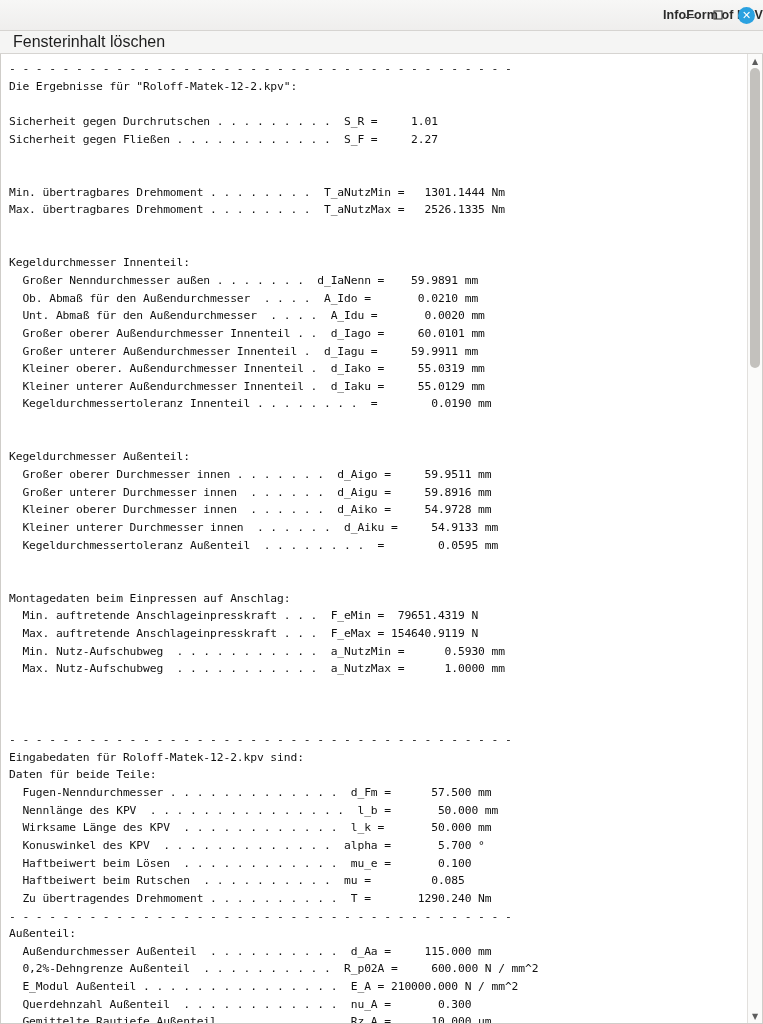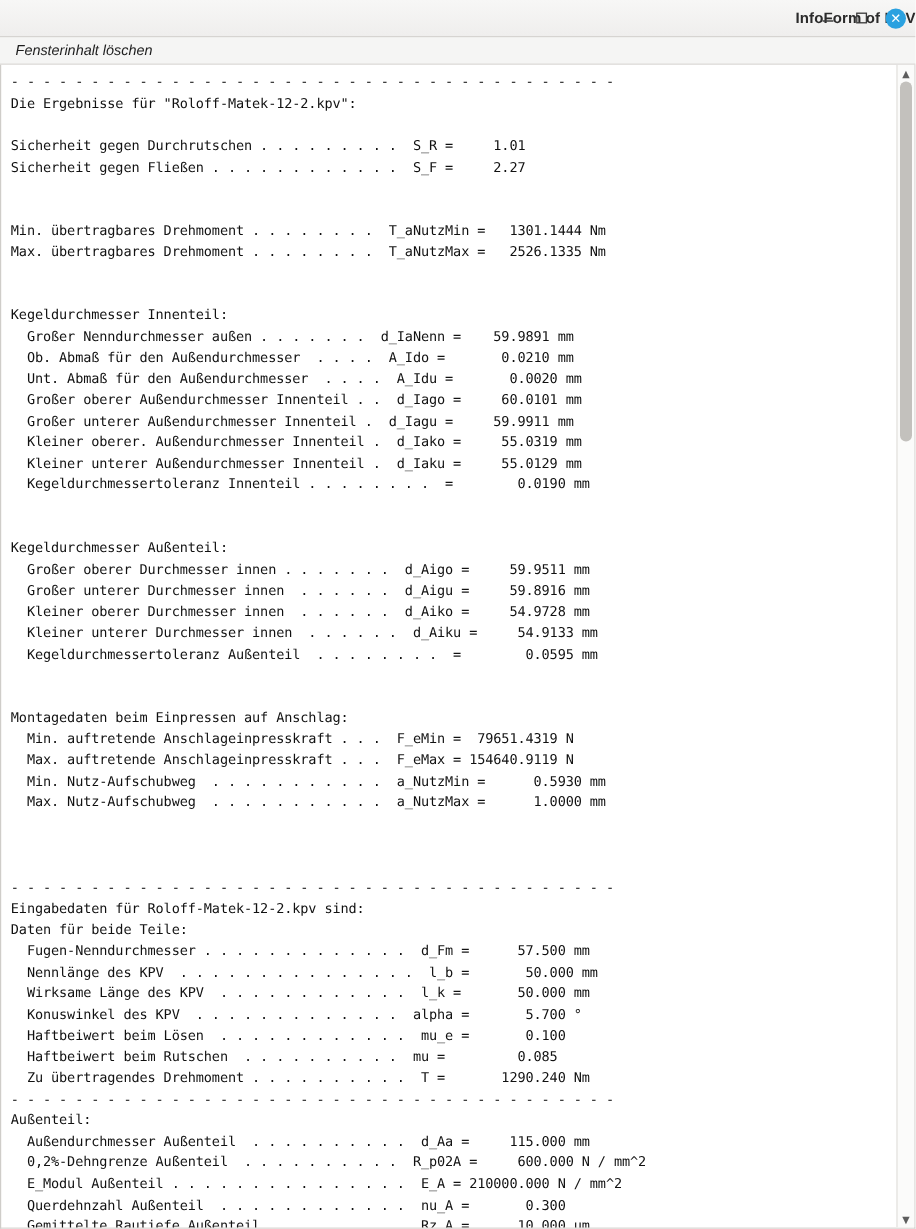--- a/index.html
+++ b/index.html
@@ -71,25 +71,24 @@
   .menubar {
     height: 22px;
     min-height: 22px;
     background: #f5f5f4;
     border-bottom: 1px solid #d6d4d1;
     display: flex;
     align-items: center;
     padding-left: 8px;
   }
   .menu-item {
-    font-size: 12px;
+    font-size: 16px;
     color: #1d1d1d;
     padding: 2px 5px;
     line-height: 1;
-    font-style: italic;
   }
   
   .content-wrap {
     flex: 1;
     display: flex;
     background: #ffffff;
     border: 1px solid #cfcdc9;
     border-top: none;
     box-sizing: border-box;
     overflow: hidden;

